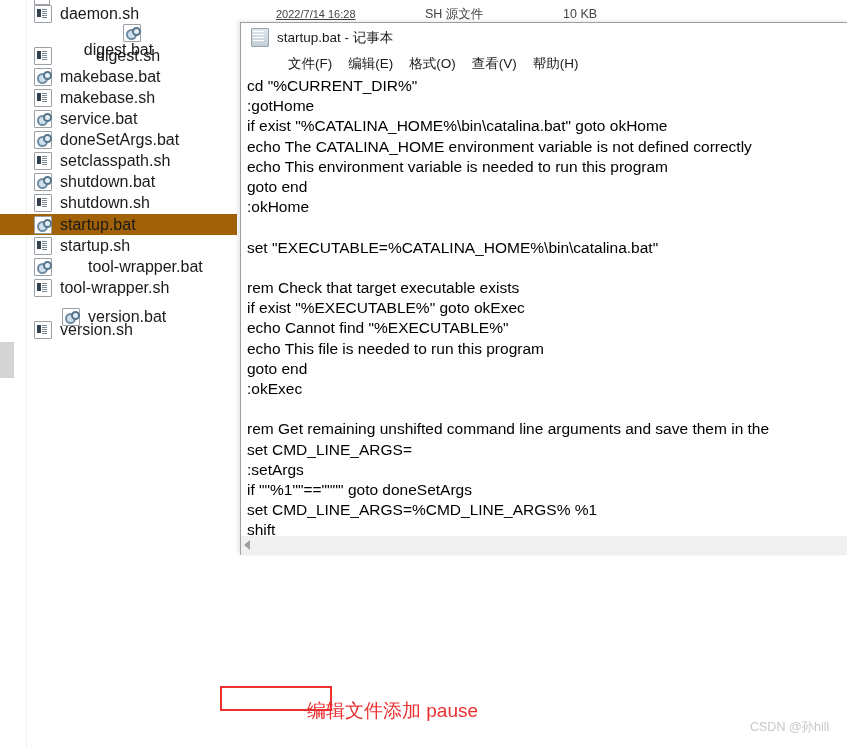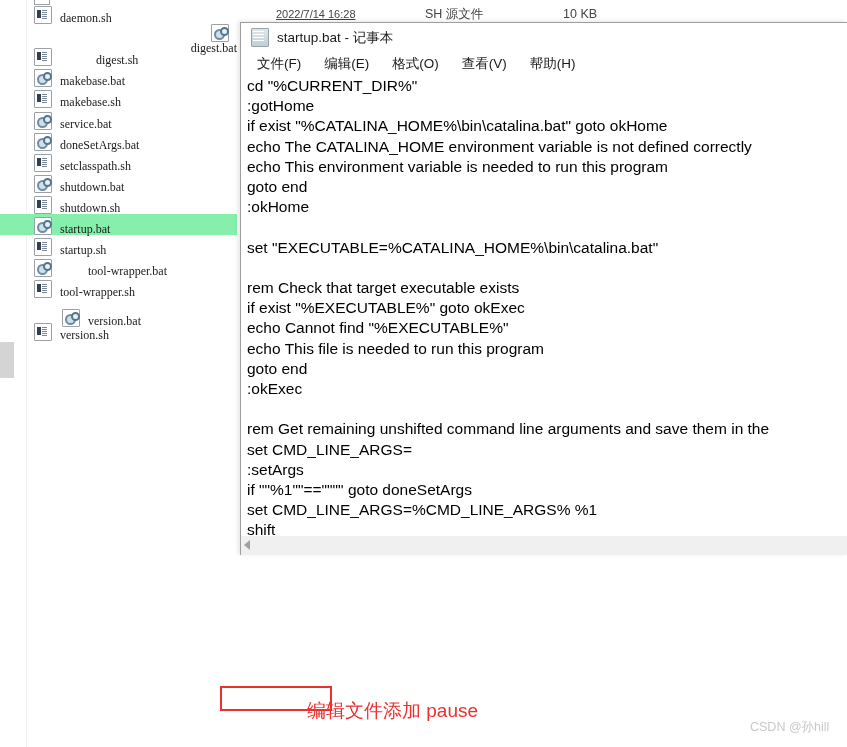--- a/index.html
+++ b/index.html
@@ -35,28 +35,27 @@
     width: 1px; height: 747px;
     background: #f0f0f0;
   }
 
   .file-row {
     position: absolute;
     left: 0;
     width: 237px;
     height: 21px;
     display: flex;
-    align-items: flex-end;
-    font-size: 12px;
+    align-items: center;
+    font-size: 16px;
     color: #1a1a1a;
     white-space: nowrap;
-    font-family: Liberation Serif, serif;
   }
   .file-row.selected {
-    background: #86efac;
+    background: #a16207;
   }
   .file-icon {
     width: 16px; height: 16px;
     margin-left: 34px;
     margin-right: 8px;
     flex: 0 0 16px;
     position: relative;
   }
   
   .icon-sh {
@@ -180,21 +179,22 @@
     font-size: 13.5px;
     color: #1a1a1a;
     white-space: nowrap;
   }
   #notepad-menubar {
     height: 24px;
     display: flex;
     align-items: center;
     padding-left: 8px;
     background: #ffffff;
-    gap: 7px;
+    gap: 0px;
+    margin-left: 31px;
   }
   .menu-item {
     font-size: 13.5px;
     color: #1a1a1a;
     padding: 2px 8px;
     white-space: nowrap;
     cursor: default;
   }
 
   #notepad-textarea {

